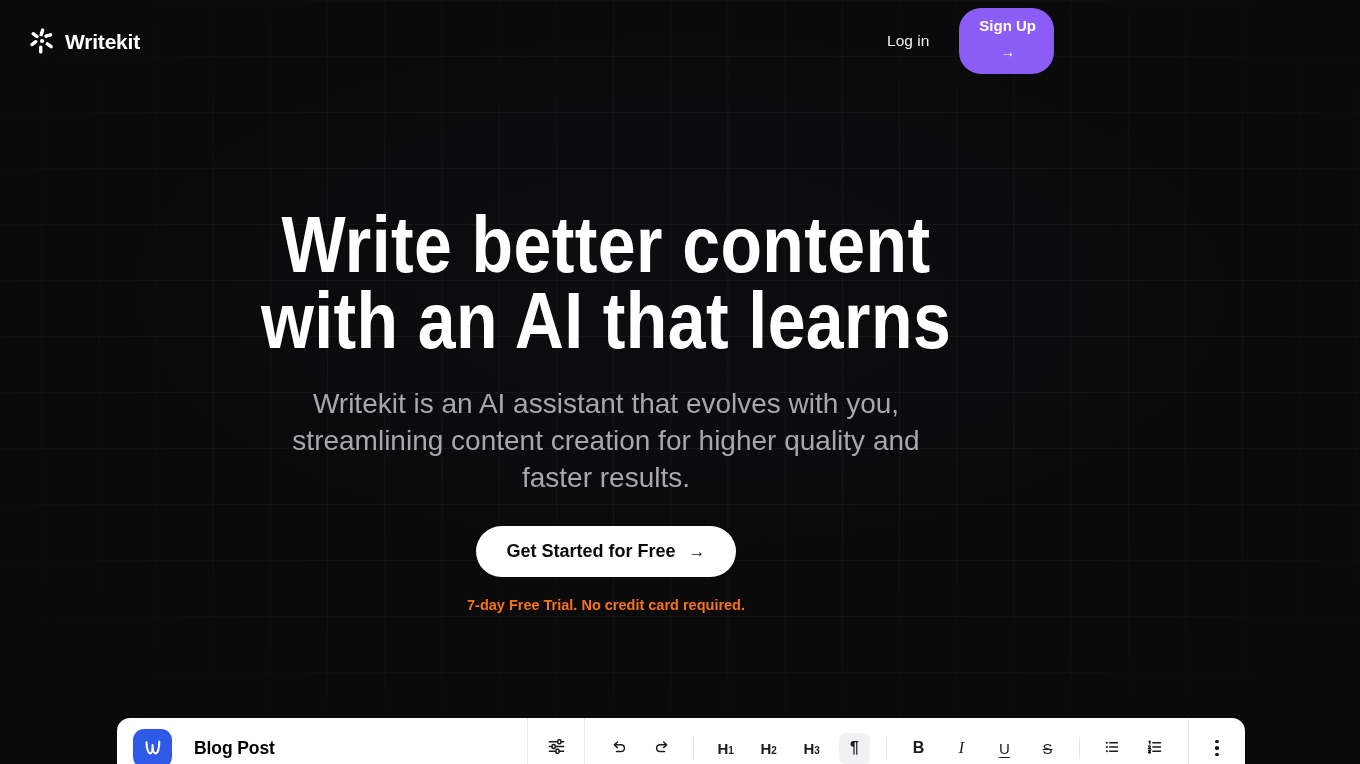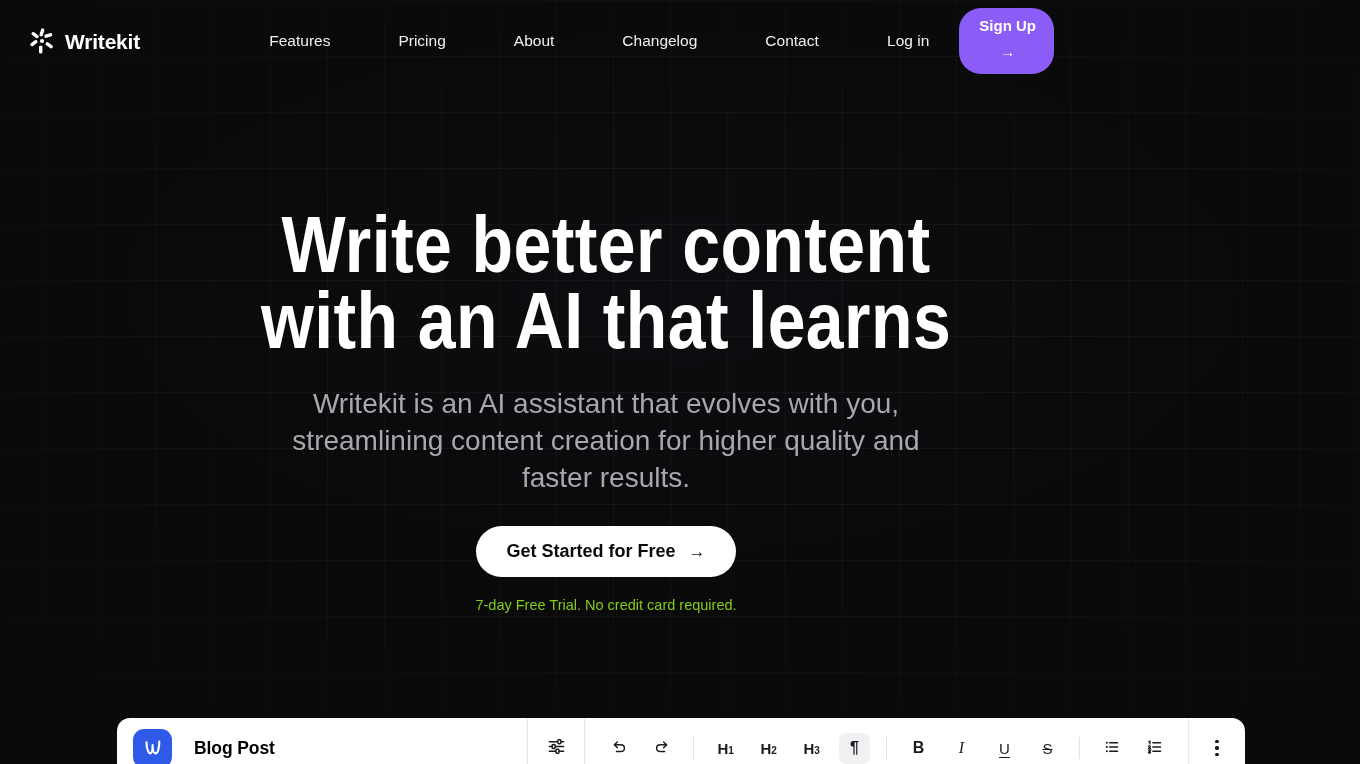--- a/index.html
+++ b/index.html
@@ -133,23 +133,23 @@
     padding:15px 30px;
     border:none;
     border-radius:30px;
     cursor:pointer;
     font-family:"Liberation Sans", sans-serif;
   }
   .cta-btn .arw { font-size:17px; line-height:1; }
 
   p#trialnote {
     margin-top:20px;
-    color:#84cc16;
+    color:#f97316;
     font-size:14.5px;
-    font-weight:400;
+    font-weight:700;
   }
 
   
   #editor-card {
     position:absolute;
     left:117px; top:718px;
     width:1128px; height:60px;
     background:#ffffff;
     border-radius:13px 13px 0 0;
     display:flex; align-items:center;
@@ -249,27 +249,20 @@
             <rect x="11.0" y="18.4" width="3.4" height="8.2" rx="1.7" transform="rotate(180 12.7 22.5)"></rect>
             <rect x="4.2" y="12.0" width="3.4" height="8.2" rx="1.7" transform="rotate(234 5.9 16.1)"></rect>
             <rect x="5.4" y="4.0" width="3.4" height="8.2" rx="1.7" transform="rotate(306 7.1 8.1)"></rect>
             <circle cx="14" cy="14" r="2.1"></circle>
           </g>
         </svg>
       </span>
       <span class="brand-name">Writekit</span>
     </div>
 
-    <nav id="mainnav">
-      <span class="navlink">Features</span>
-      <span class="navlink">Pricing</span>
-      <span class="navlink">About</span>
-      <span class="navlink">Changelog</span>
-      <span class="navlink">Contact</span>
-    </nav>
 
     <div class="auth">
       <span class="login-link">Log in</span>
       <button class="signup-btn">
         <span>Sign Up</span>
         <span class="arw">→</span>
       </button>
     </div>
   </header>
 

